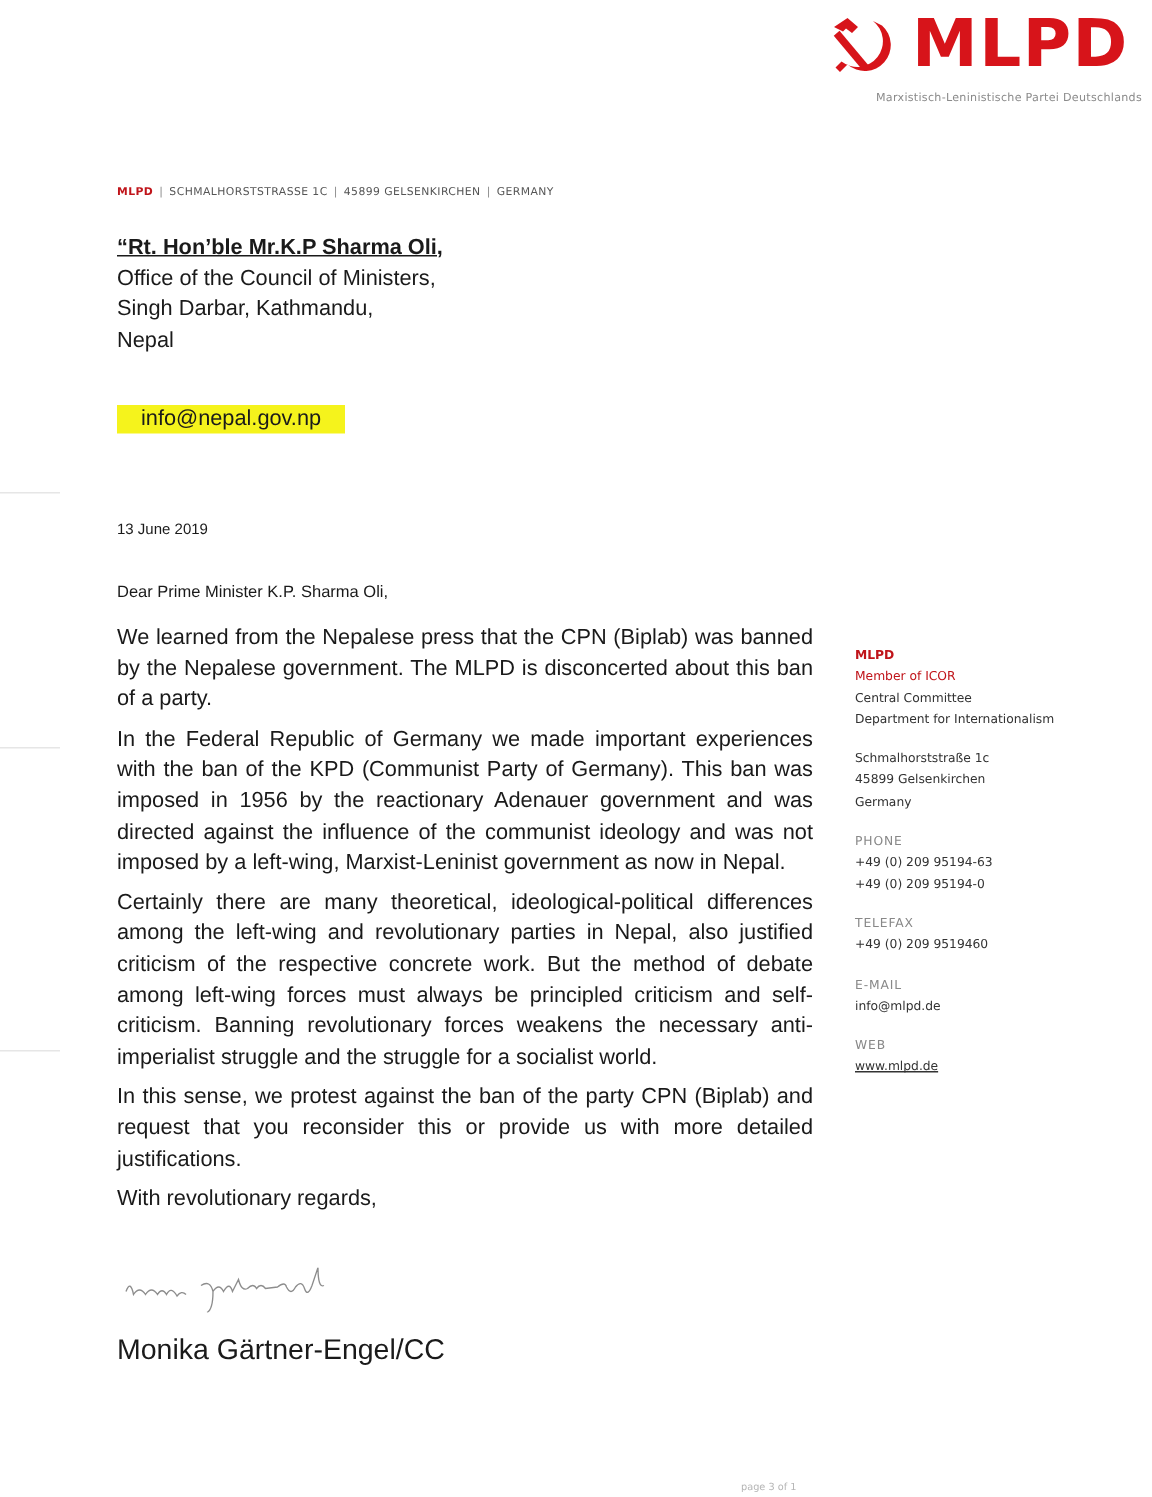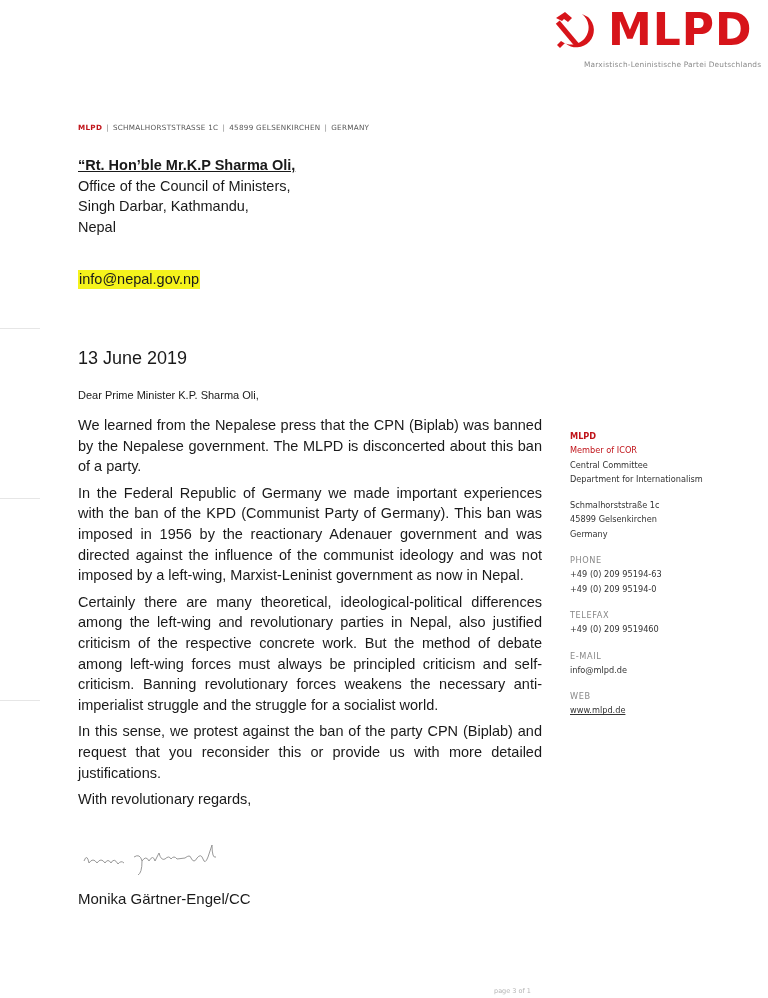--- a/index.html
+++ b/index.html
@@ -23,33 +23,33 @@
       position: absolute; left: 78px; top: 123px; white-space: nowrap;
       font-family: "DejaVu Sans", sans-serif; font-size: 7.2px; color: #555; letter-spacing: 0.3px;
     }
     .sender-line .org { color: #c0141a; font-weight: bold; }
     .sender-line .sep { color: #888; margin: 0 4px; }
 
     .recipient { position: absolute; left: 78px; top: 155px; font-size: 14.5px; line-height: 20.5px; }
     .recipient .b { font-weight: bold; text-decoration: underline; }
     .email-hl {
       position: absolute; left: 78px; top: 270px; font-size: 14.5px;
-      background: #f5f31c; padding: 0 1px; line-height: 19px;
+      background: #f5f31c; padding: 0 16px; line-height: 19px;
     }
-    .date { position: absolute; left: 78px; top: 348px; font-size: 18px; }
+    .date { position: absolute; left: 78px; top: 348px; font-size: 10px; }
     .salutation { position: absolute; left: 78px; top: 389px; font-size: 11px; }
 
     .body {
       position: absolute; left: 78px; top: 415px; width: 464px;
       font-size: 14.5px; line-height: 20.6px; text-align: justify;
     }
     .body p { margin: 0 0 6px 0; }
     .closing { margin-top: 2px; }
     .signature { position: absolute; left: 82px; top: 845px; width: 190px; height: 30px; }
-    .signer { position: absolute; left: 78px; top: 890px; font-size: 15px; }
+    .signer { position: absolute; left: 78px; top: 890px; font-size: 19px; }
 
     .sidebar {
       position: absolute; left: 570px; top: 429px; width: 190px;
       font-family: "DejaVu Sans", sans-serif; font-size: 8.2px; line-height: 14.3px; color: #333;
     }
     .sidebar .red { color: #c0141a; }
     .sidebar .bold { font-weight: bold; }
     .sidebar .lbl { color: #888; letter-spacing: 0.6px; }
     .sidebar .gap { height: 12px; }
     .sidebar a { color: #333; text-decoration: underline; margin-top: 35px; }

